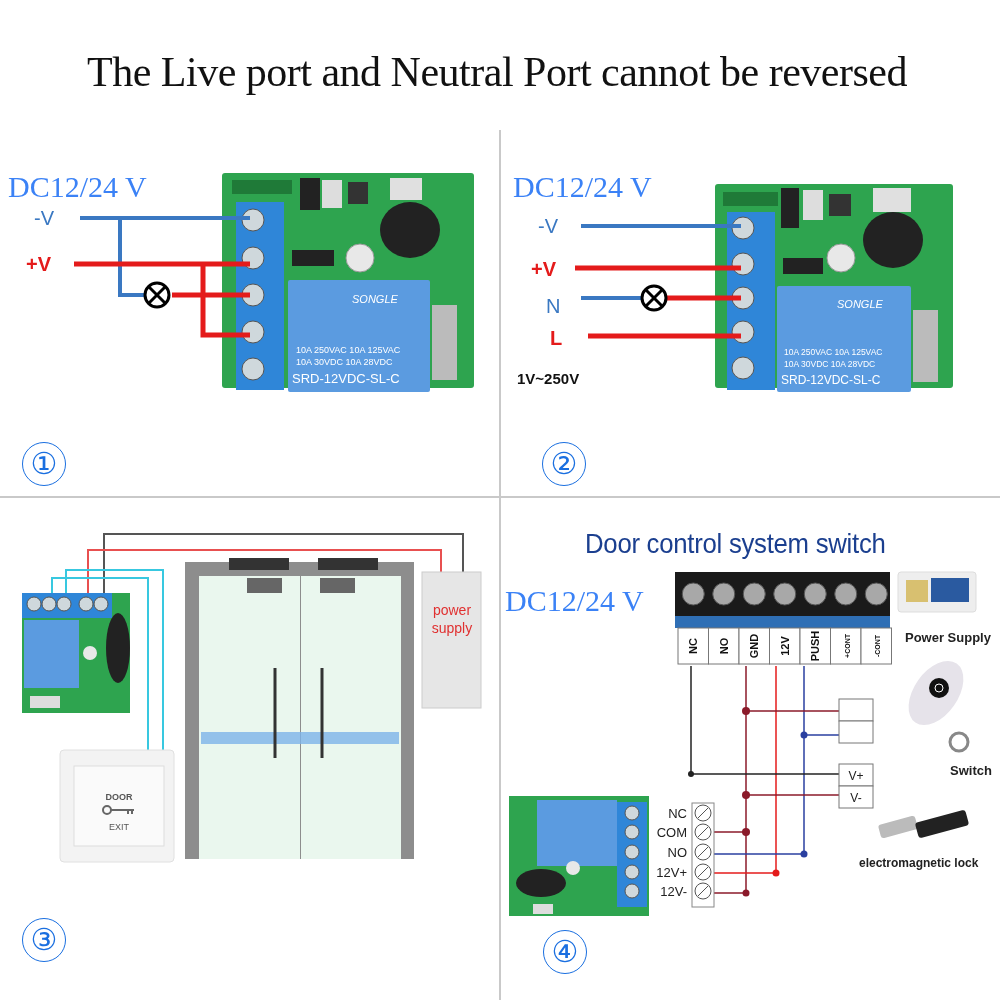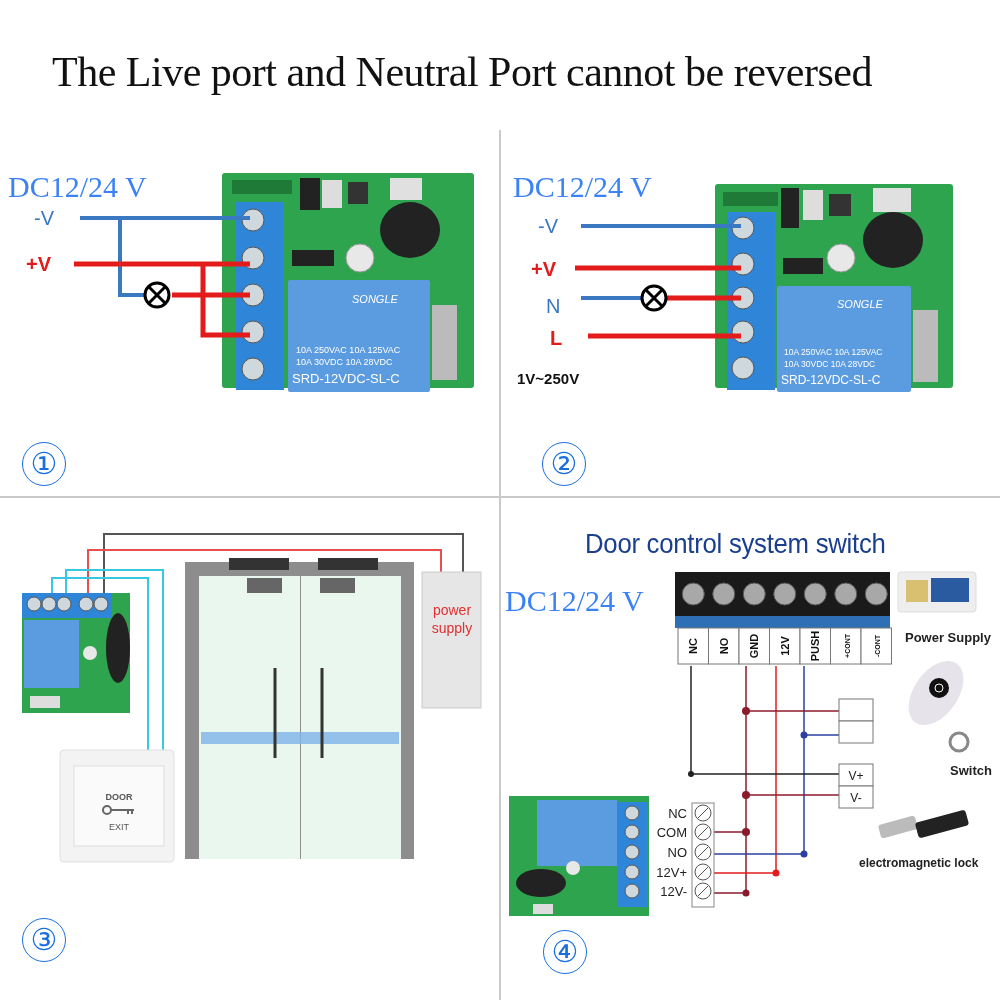--- a/index.html
+++ b/index.html
@@ -1,17 +1,17 @@
 <!DOCTYPE html>
 <html><head>
 <meta charset="utf-8">
 <style>
   html,body{margin:0;padding:0;background:#fff;}
   body{width:1000px;height:1000px;position:relative;overflow:hidden;font-family:"Liberation Sans",sans-serif;}
-  .title{position:absolute;left:0;top:48px;width:924px;text-align:center;font-family:"Liberation Serif",serif;font-size:42px;color:#111;letter-spacing:-0.5px;}
+  .title{position:absolute;left:0;top:48px;width:924px;text-align:center;font-family:"Liberation Serif",serif;font-size:42px;color:#111;letter-spacing:-0.5px;padding-left:35px;}
   .vdiv{position:absolute;left:499px;top:130px;width:2px;height:870px;background:#c9c9c9;}
   .hdiv{position:absolute;left:0;top:496px;width:1000px;height:2px;background:#c9c9c9;}
   .panel{position:absolute;}
   svg text{font-family:"Liberation Sans",sans-serif;}
   .circnum{position:absolute;width:42px;height:42px;border:1.5px solid #1a6fe0;border-radius:50%;color:#1a6fe0;font-size:30px;font-family:"Liberation Sans",sans-serif;text-align:center;line-height:42px;}
   .dc{position:absolute;font-family:"Liberation Serif",serif;font-size:30px;color:#3b82f6;}
 </style>
 </head>
 <body>
 

